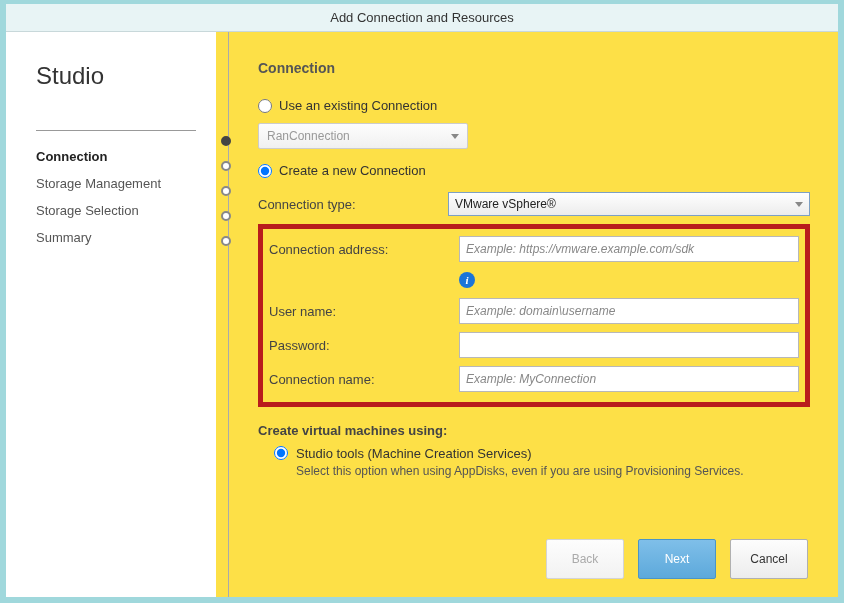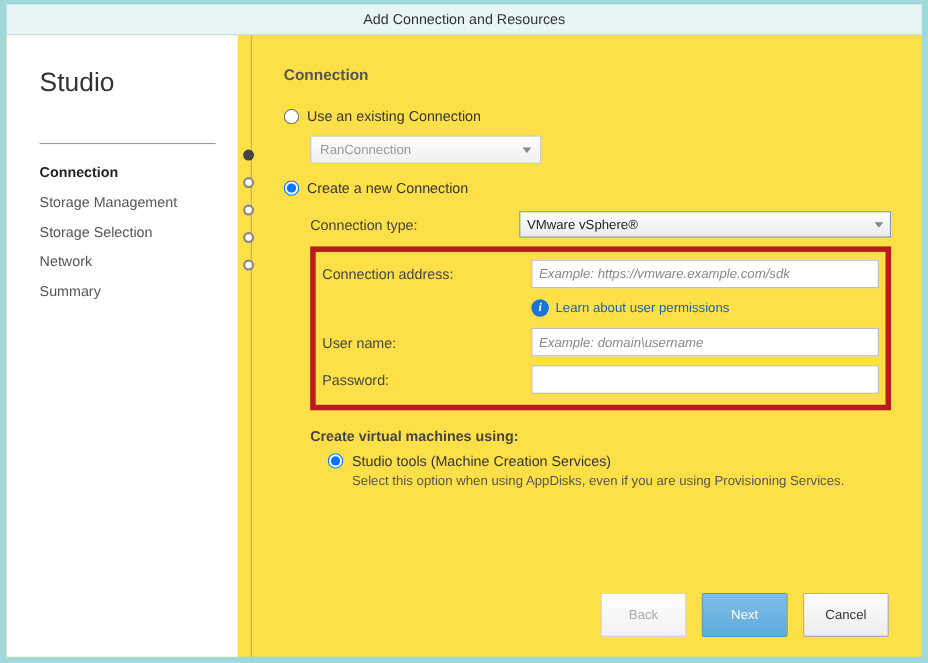--- a/index.html
+++ b/index.html
@@ -101,21 +101,21 @@
     .radio-row {
       display: flex;
       align-items: center;
       gap: 7px;
       margin-bottom: 10px;
       color: #333;
     }
     input[type=radio] {
       width: 14px; height: 14px;
     }
-    .indent { margin-left: 24px; }
+    .indent { }
     .disabled-select {
       width: 210px;
       height: 26px;
       border: 1px solid #ccc;
       background: linear-gradient(#fdfdfd,#f0f0f0);
       color: #999;
       display: flex;
       align-items: center;
       justify-content: space-between;
       padding: 0 8px;
@@ -253,21 +253,20 @@
   </div>
   <div class="window-body">
 
     <aside class="sidebar">
       <h1>Studio</h1>
       <hr>
       <ul class="nav-items">
         <li class="active">Connection</li>
         <li>Storage Management</li>
         <li>Storage Selection</li>
-        <li>Network</li>
         <li>Summary</li>
       </ul>
     </aside>
 
     <div class="divider">
       <div class="bullet active"></div>
       <div class="bullet"></div>
       <div class="bullet"></div>
       <div class="bullet"></div>
       <div class="bullet"></div>
@@ -308,37 +307,42 @@
 
           <div class="form-row">
             <label>Connection address:</label>
             <div class="field">
               <input class="txt-input" type="text" placeholder="Example: https://vmware.example.com/sdk" style="">
             </div>
           </div>
 
           <div class="perm-link">
             <span class="info-icon">i</span>
-            <span>Learn about user permissions</span>
           </div>
 
           <div class="form-row">
             <label>User name:</label>
             <div class="field">
               <input class="txt-input" type="text" placeholder="Example: domain\username" style="">
             </div>
           </div>
 
           <div class="form-row">
             <label>Password:</label>
             <div class="field">
               <input class="txt-input" type="password" style="">
             </div>
           </div>
 
+          <div class="form-row">
+            <label>Connection name:</label>
+            <div class="field">
+              <input class="txt-input" type="text" placeholder="Example: MyConnection" style="">
+            </div>
+          </div>
 
         </div>
 
         <div class="sub-title">Create virtual machines using:</div>
 
         <div class="vm-option">
           <input type="radio" name="vmtool" checked="" style="">
           <div class="labels">
             <div>Studio tools (Machine Creation Services)</div>
             <div class="hint">Select this option when using AppDisks, even if you are using Provisioning Services.</div>

